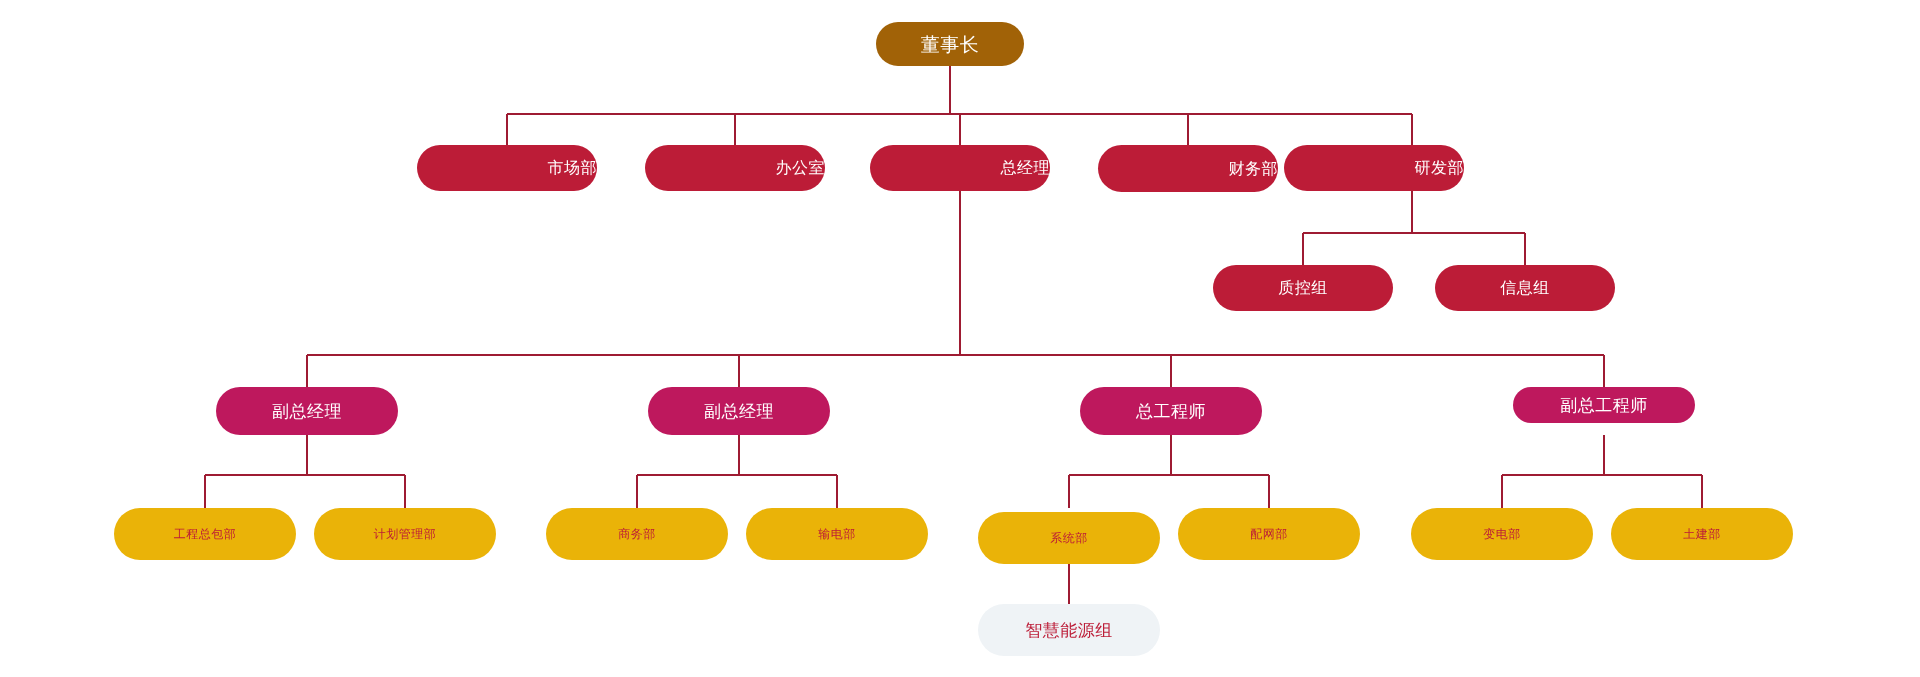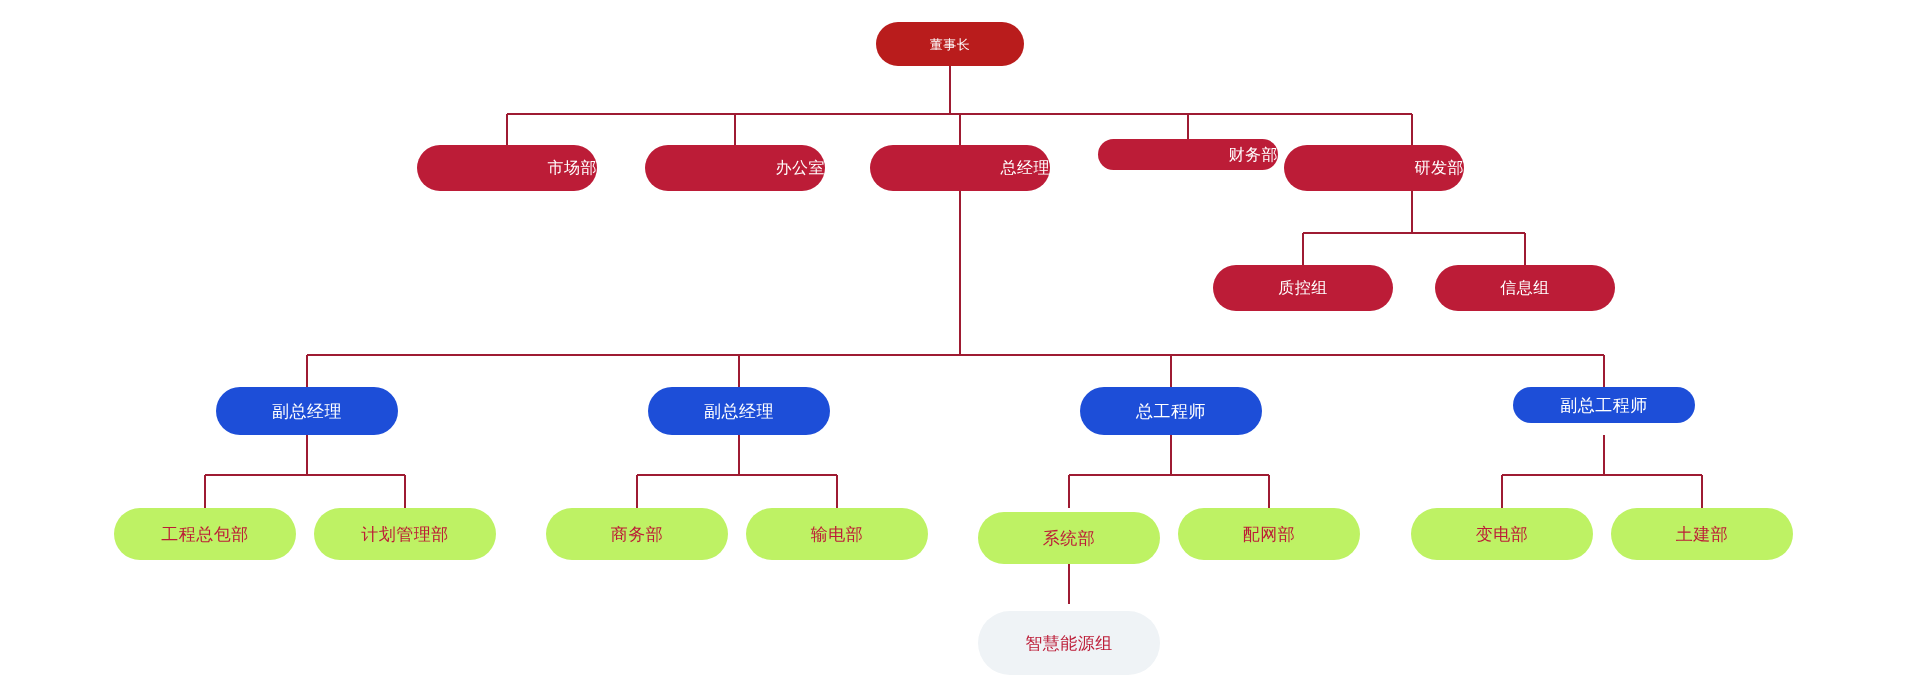--- a/index.html
+++ b/index.html
@@ -36,44 +36,44 @@
     text-align: center;
     letter-spacing: 0.5px;
     white-space: nowrap;
     user-select: none;
   }
   .node-label {
     display: block;
     line-height: 1;
   }
   .level-exec {
-    background: #b91c1c;
+    background: #a16207;
     color: #ffffff;
-    font-size: 13px;
+    font-size: 19px;
   }
   .level-dept {
     background: #bc1c37;
     color: #ffffff;
     font-size: 16px;
     justify-content: flex-end;
   }
   .level-group {
     background: #bc1c37;
     color: #ffffff;
     font-size: 16px;
   }
   .level-vice {
-    background: #1d4ed8;
+    background: #be185d;
     color: #ffffff;
     font-size: 17px;
   }
   .level-sub {
-    background: #bef264;
+    background: #eab308;
     color: #bc1c37;
-    font-size: 17px;
+    font-size: 12px;
     align-items: center;
   }
   .level-subsub {
     background: #eff3f6;
     color: #bc1c37;
     font-size: 17px;
   }
 </style>
 </head>
 <body>
@@ -121,21 +121,21 @@
       </div>
       <div class="node level-dept" style="left: 417px; top: 145px; width: 180px; height: 46px;">
         <span class="node-label">市场部</span>
       </div>
       <div class="node level-dept" style="left: 645px; top: 145px; width: 180px; height: 46px;">
         <span class="node-label">办公室</span>
       </div>
       <div class="node level-dept" style="left: 870px; top: 145px; width: 180px; height: 46px;">
         <span class="node-label">总经理</span>
       </div>
-      <div class="node level-dept" style="left: 1098px; top: 139px; width: 180px; height: 31px;">
+      <div class="node level-dept" style="left: 1098px; top: 145px; width: 180px; height: 47px;">
         <span class="node-label">财务部</span>
       </div>
       <div class="node level-dept" style="left: 1284px; top: 145px; width: 180px; height: 46px;">
         <span class="node-label">研发部</span>
       </div>
       <div class="node level-group" style="left: 1213px; top: 265px; width: 180px; height: 46px;">
         <span class="node-label">质控组</span>
       </div>
       <div class="node level-group" style="left: 1435px; top: 265px; width: 180px; height: 46px;">
         <span class="node-label">信息组</span>
@@ -169,17 +169,17 @@
       </div>
       <div class="node level-sub" style="left: 1178px; top: 508px; width: 182px; height: 52px;">
         <span class="node-label">配网部</span>
       </div>
       <div class="node level-sub" style="left: 1411px; top: 508px; width: 182px; height: 52px;">
         <span class="node-label">变电部</span>
       </div>
       <div class="node level-sub" style="left: 1611px; top: 508px; width: 182px; height: 52px;">
         <span class="node-label">土建部</span>
       </div>
-      <div class="node level-subsub" style="left: 978px; top: 604px; width: 182px; height: 64px; margin-top: 7px;">
+      <div class="node level-subsub" style="left: 978px; top: 604px; width: 182px; height: 52px;">
         <span class="node-label">智慧能源组</span>
       </div>
     </div>
 </div>
 
 </body></html>

